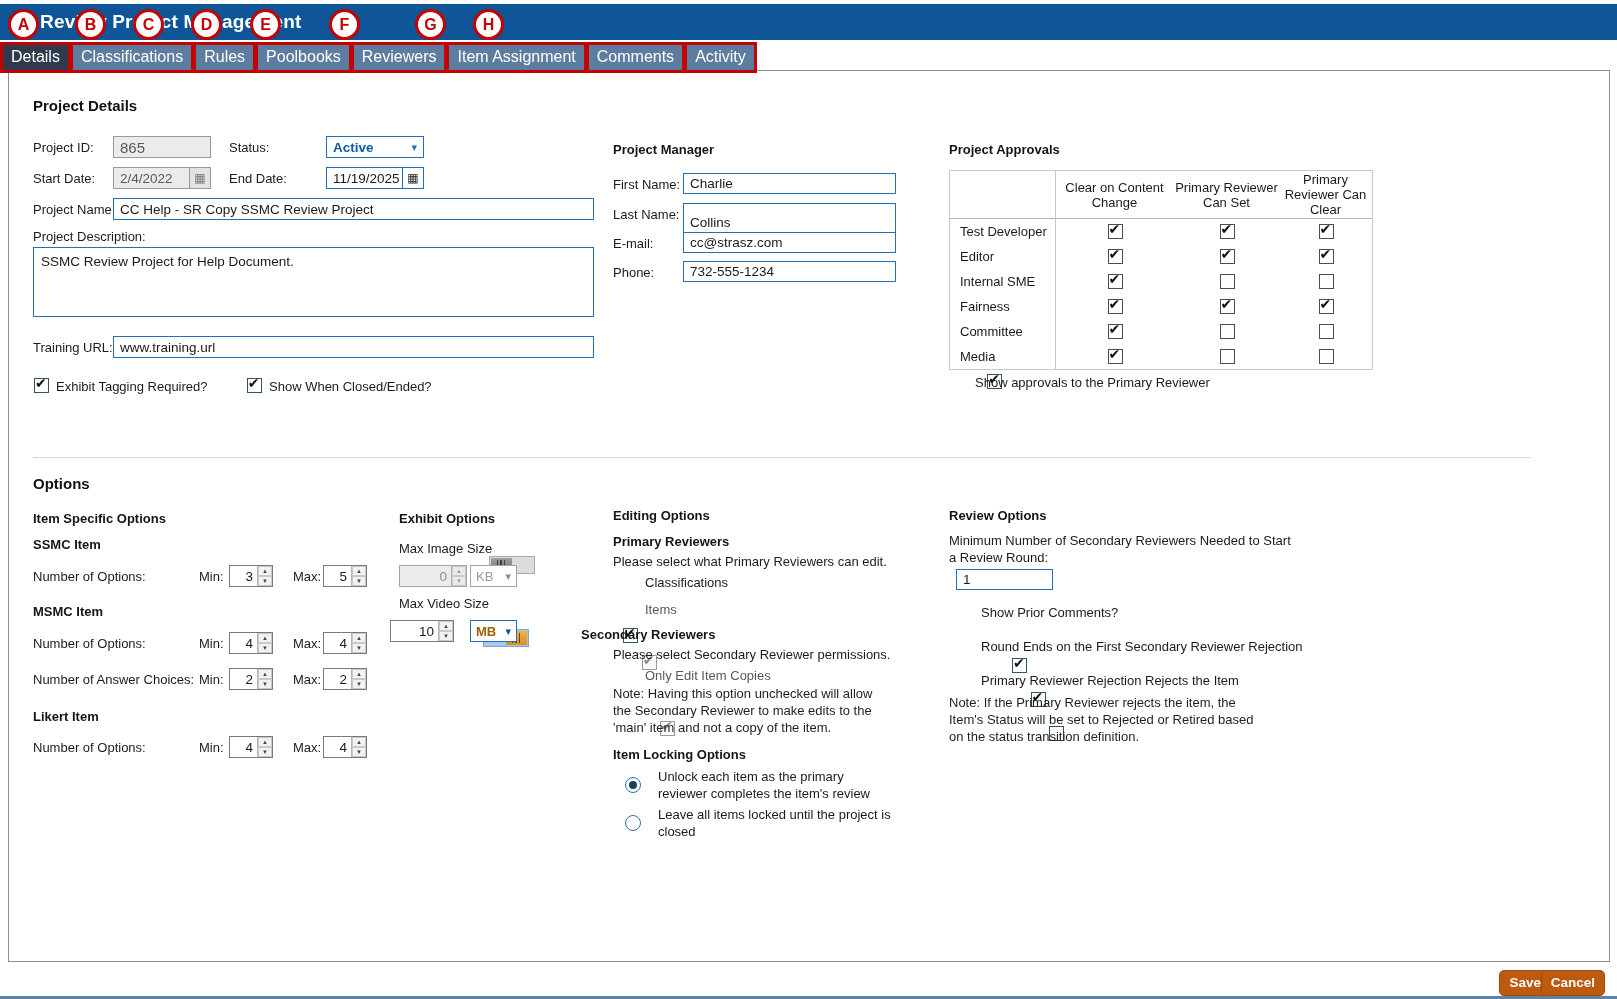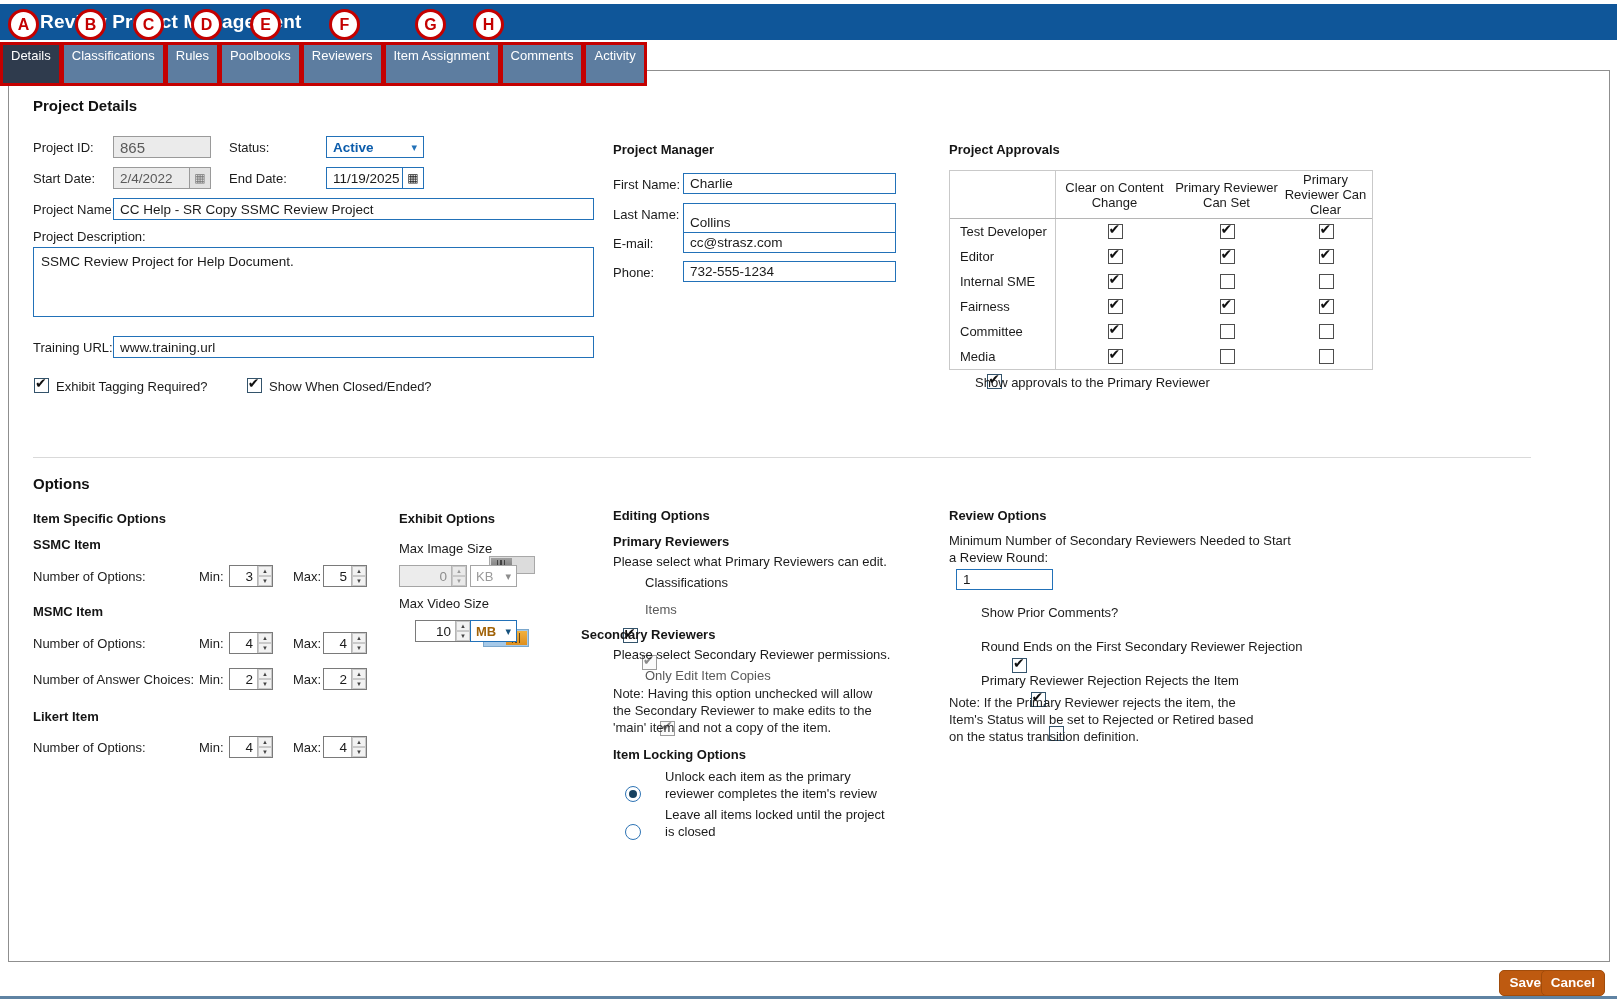--- a/index.html
+++ b/index.html
@@ -8,21 +8,21 @@
   .abs{position:absolute}
 
   
   .topbar{left:0;top:4px;width:1617px;height:36px;background:#0F5699}
   .app-title{left:40px;top:7px;color:#fff;font-size:19px;font-weight:bold;letter-spacing:.2px}
   .badge{top:9px;width:31px;height:31px;border-radius:50%;background:#fff;border:3px solid #C40000;
          color:#C40000;font-weight:bold;font-size:16px;display:flex;align-items:center;justify-content:center;z-index:5}
 
   
   .tabstrip{left:0;top:42px;background:#C40000;padding:3px;display:flex;gap:5px;z-index:4}
-  .tab{background:#5D7DA0;color:#fff;font-size:13px;padding:3px 8px 20px;white-space:nowrap;cursor:default}
+  .tab{background:#5D7DA0;color:#fff;font-size:16px;padding:3px 8px 4px;white-space:nowrap;cursor:default}
   .tab.on{background:#2F3B4D}
 
   
   .panel{left:8px;top:70px;width:1602px;height:892px;background:#fff;border:1px solid #8f8f8f}
 
   .sec-title{font-size:15px;font-weight:bold;color:#111}
   .sub-title{font-weight:bold;color:#151515}
   .lab{color:#1b1b1b;white-space:nowrap}
   .muted{color:#595959}
   .note{color:#1f1f1f;line-height:17px}
@@ -75,21 +75,21 @@
   .ar .name{padding-left:10px;height:100%;display:flex;align-items:center;border-right:1px solid #c9c9c9}
   .ar .colh{text-align:center;line-height:15px;border-right:1px solid transparent}
   .ar .colh:first-child{border-right:1px solid #c9c9c9;height:100%}
   .ar .chk{display:flex;justify-content:center}
 
   .divider{height:1px;background:#d9d9d9}
 
   
   .btn{background:#BE5A10;color:#fff;font-weight:bold;font-size:13.5px;border-radius:5px;padding:4px 9px 5px;border:1px solid #a14c0b;cursor:default}
   .bottombar{left:0;top:996px;width:1617px;height:3px;background:#5F83A3}
-  .cbrow{display:flex;align-items:flex-end;gap:24px}
+  .cbrow{display:flex;align-items:center;gap:17px}
 </style>
 </head>
 <body>
 
 <div class="abs topbar">
   <div class="abs app-title">Review Project Management</div>
 </div>
 
 <div class="abs badge" style="left:8px">A</div>
 <div class="abs badge" style="left:75px">B</div>
@@ -352,21 +352,21 @@
   </div>
   <div class="abs unit dis" style="left:461px;top:494px;width:47px">
     <span class="u">KB</span>
     <span class="caret grey">▾</span>
   </div>
 
   <div class="abs lab" style="left:390px;top:525px">Max Video Size</div>
   <div class="abs toggle on" style="left:474px;top:522px">
       <span class="knob"></span>
     </div>
-  <div class="abs spin" style="left:406px;top:549px;width:56px">
+  <div class="abs spin" style="left:381px;top:549px;width:64px">
     <span class="val">10</span>
     <span class="btns">
         <span class="sb">▲</span>
         <span class="sb">▼</span>
       </span>
   </div>
   <div class="abs unit en" style="left:461px;top:549px;width:47px">
     <span class="u">MB</span>
     <span class="caret" style="color:#16527E">▾</span>
   </div>

